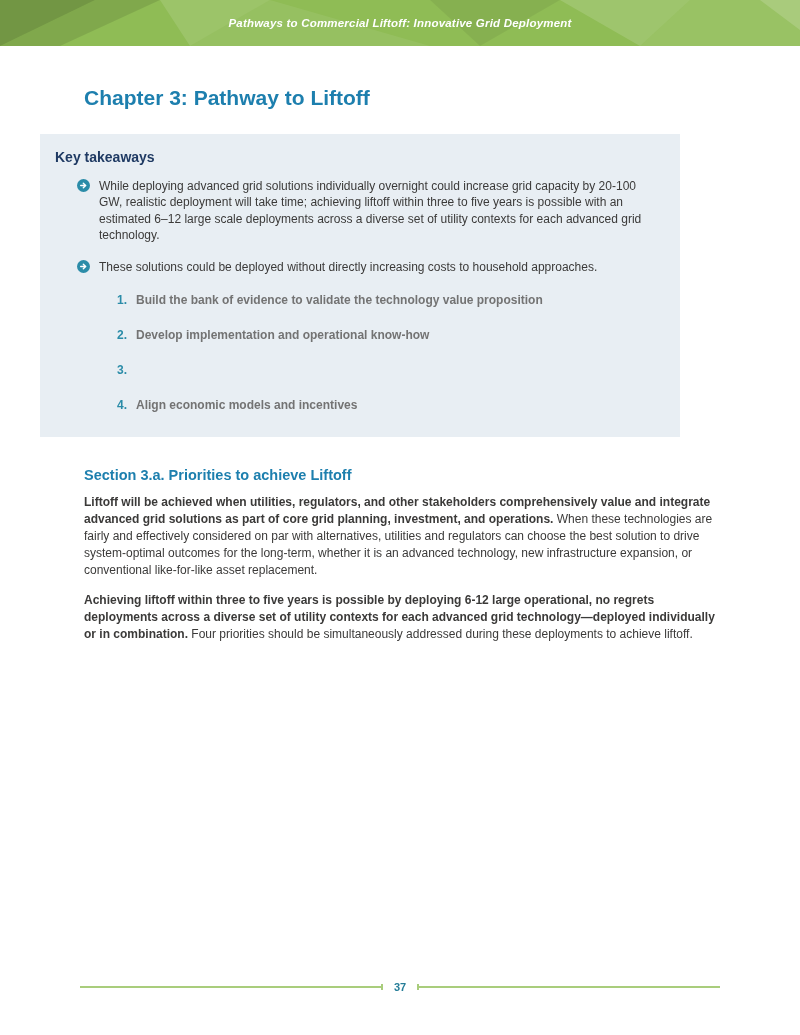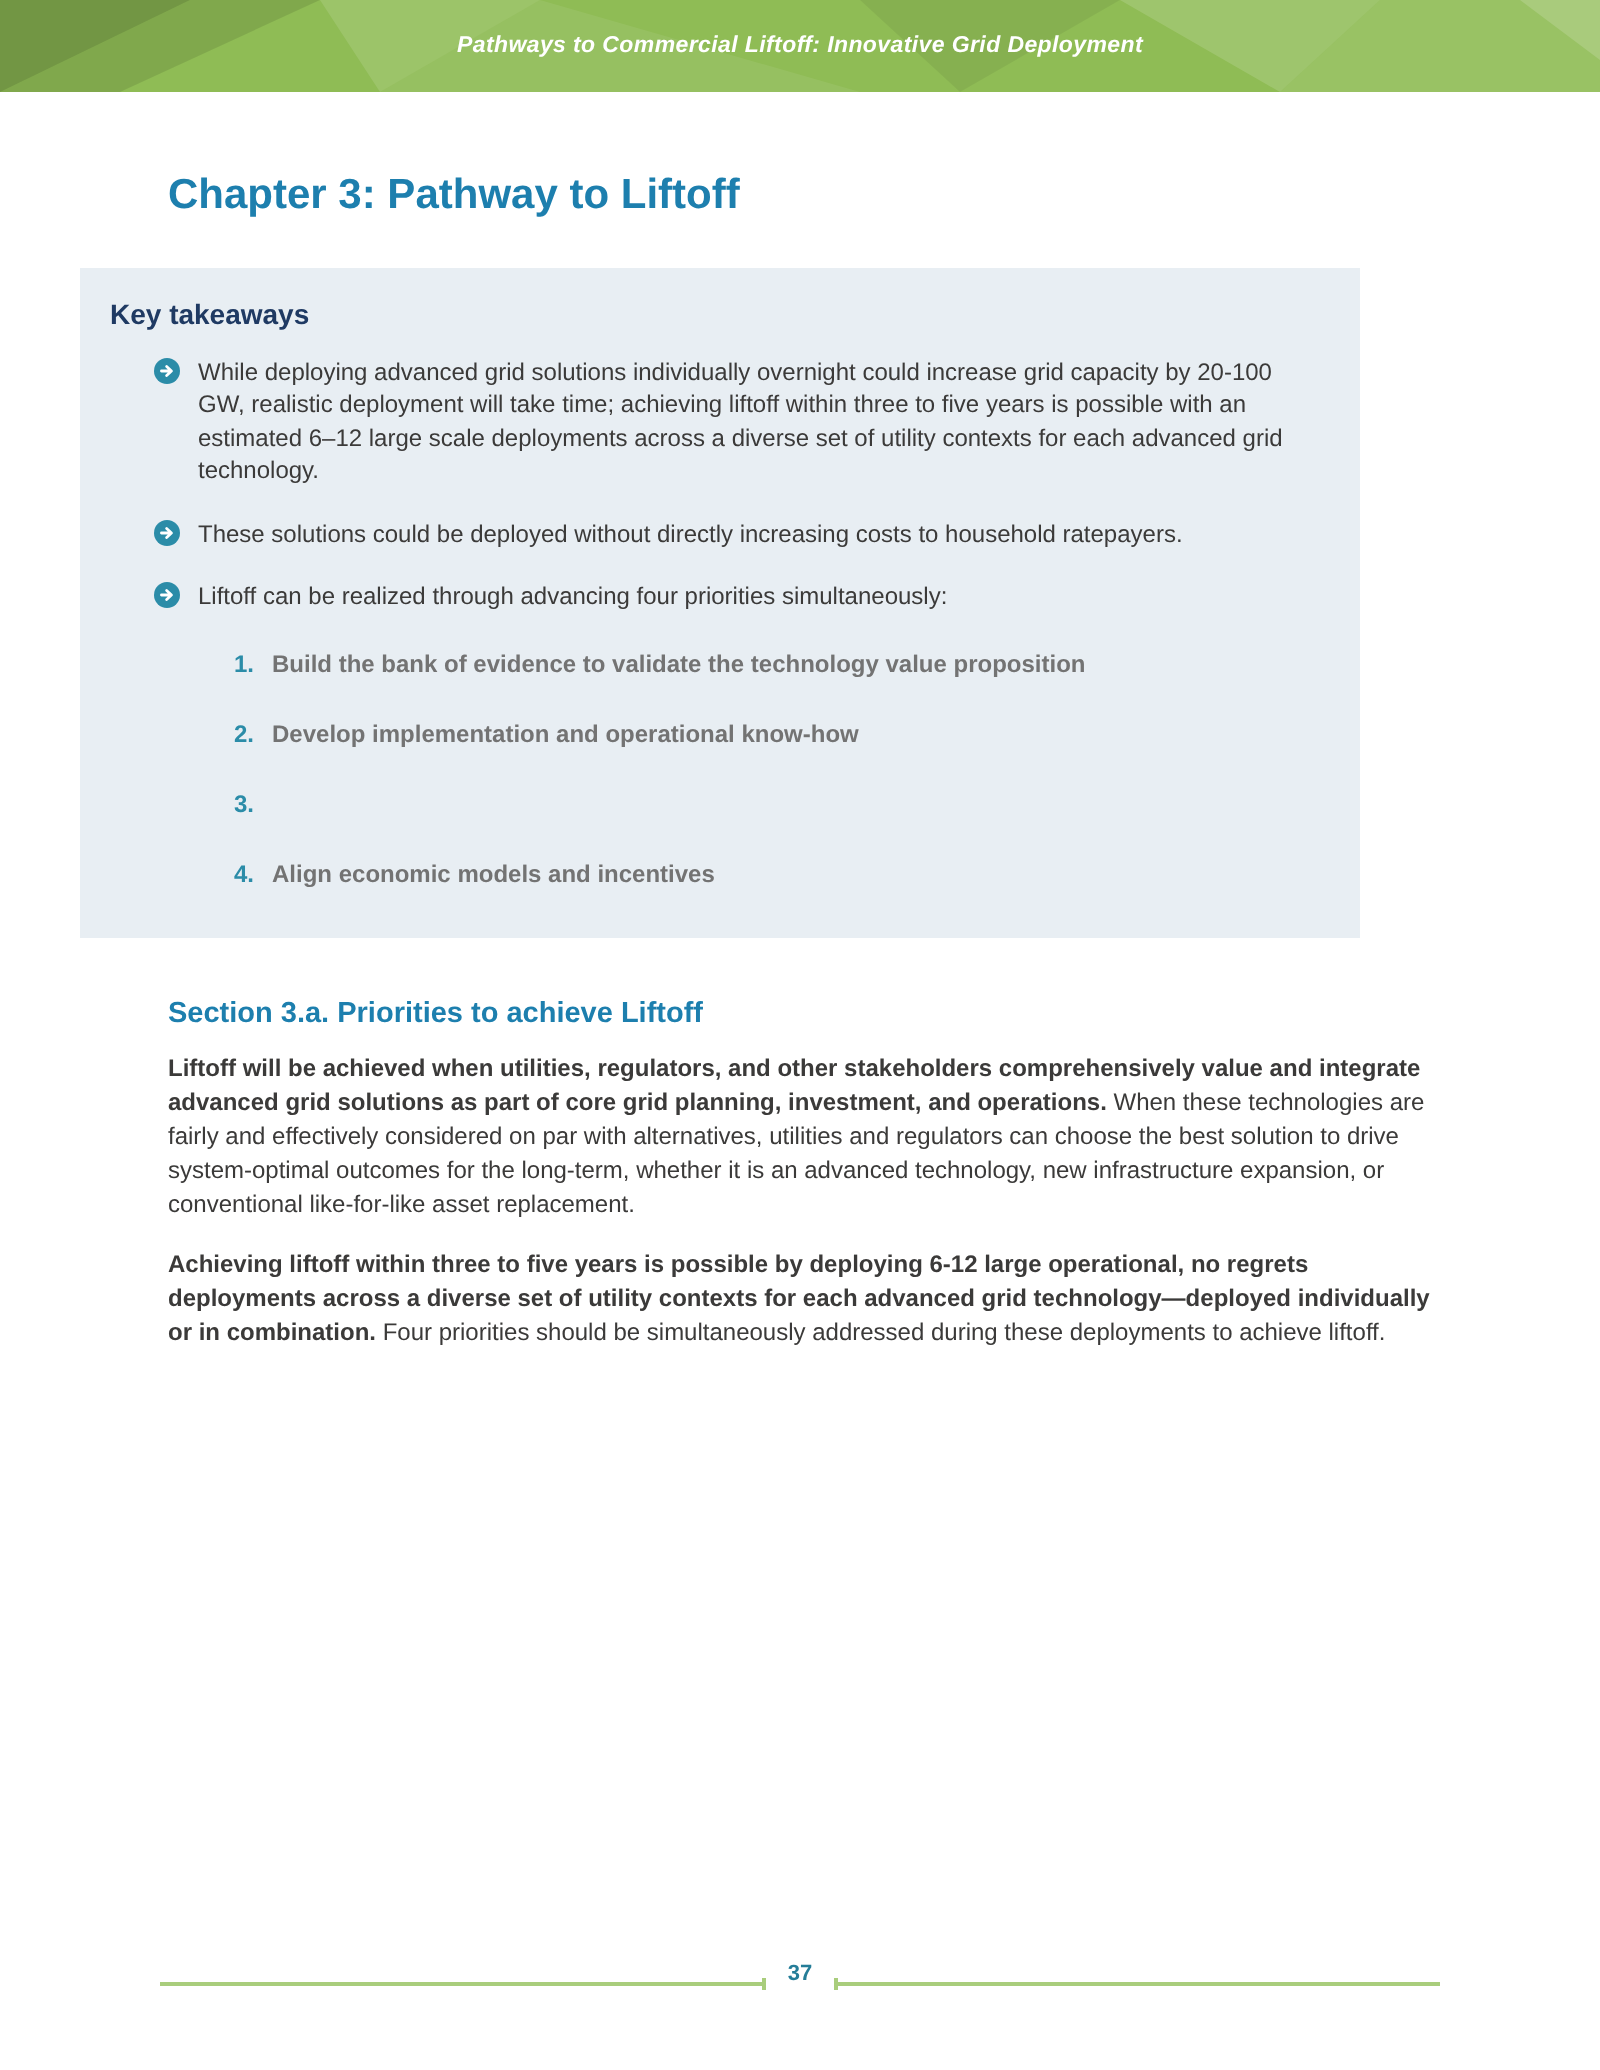--- a/index.html
+++ b/index.html
@@ -38,21 +38,21 @@
   .kt-subitem { display:flex; gap:9px; margin-bottom:21px; font-size:12px; }
   .kt-subitem .num { color:#2b8ca8; font-weight:bold; }
   .kt-subitem .txt { color:#737373; font-weight:bold; }
   
   .section-title { margin: 30px 0 11px 84px; color:#1d7fae; font-size:14.5px; font-weight:bold; }
   .body-para { width: 636px; margin: 0 0 13px 84px; font-size:12px; line-height:1.42; }
   .body-para .lead-bold { font-weight:bold; }
   
   .footer {
     position:absolute; top:981px; left:80px; width:640px;
-    display:flex; align-items:flex-end; gap:11px;
+    display:flex; align-items:center; gap:11px;
   }
   .footer .rule { flex:1; height:2px; background:#a9cd7c; position:relative; }
   .footer .rule.left::after, .footer .rule.right::before {
     content:""; position:absolute; top:-2px; width:2px; height:6px; background:#a9cd7c;
   }
   .footer .rule.left::after { right:0; }
   .footer .rule.right::before { left:0; }
   .footer .page-num { color:#257d98; font-weight:bold; font-size:11px; }
 </style>
 </head>
@@ -87,30 +87,23 @@
           <path d="M4 7 h5 M6.8 4.6 L9.4 7 L6.8 9.4" stroke="#ffffff" stroke-width="1.5" fill="none" stroke-linecap="round" stroke-linejoin="round"></path>
         </svg>
       <span>While deploying advanced grid solutions individually overnight could increase grid capacity by 20-100 GW, realistic deployment will take time; achieving liftoff within three to five years is possible with an estimated 6–12 large scale deployments across a diverse set of utility contexts for each advanced grid technology.</span>
     </div>
 
     <div class="kt-bullet">
       <svg class="bicon" viewBox="0 0 14 14" aria-hidden="true">
           <circle cx="7" cy="7" r="7" fill="#2b8ca8"></circle>
           <path d="M4 7 h5 M6.8 4.6 L9.4 7 L6.8 9.4" stroke="#ffffff" stroke-width="1.5" fill="none" stroke-linecap="round" stroke-linejoin="round"></path>
         </svg>
-      <span>These solutions could be deployed without directly increasing costs to household ratepayers.</span>
+      <span>These solutions could be deployed without directly increasing costs to household approaches.</span>
     </div>
 
-    <div class="kt-bullet">
-      <svg class="bicon" viewBox="0 0 14 14" aria-hidden="true">
-          <circle cx="7" cy="7" r="7" fill="#2b8ca8"></circle>
-          <path d="M4 7 h5 M6.8 4.6 L9.4 7 L6.8 9.4" stroke="#ffffff" stroke-width="1.5" fill="none" stroke-linecap="round" stroke-linejoin="round"></path>
-        </svg>
-      <span>Liftoff can be realized through advancing four priorities simultaneously:</span>
-    </div>
 
     <div class="kt-sublist">
       <div class="kt-subitem">
         <span class="num">1.</span>
         <span class="txt">Build the bank of evidence to validate the technology value proposition</span>
       </div>
       <div class="kt-subitem">
         <span class="num">2.</span>
         <span class="txt">Develop implementation and operational know-how</span>
       </div>

